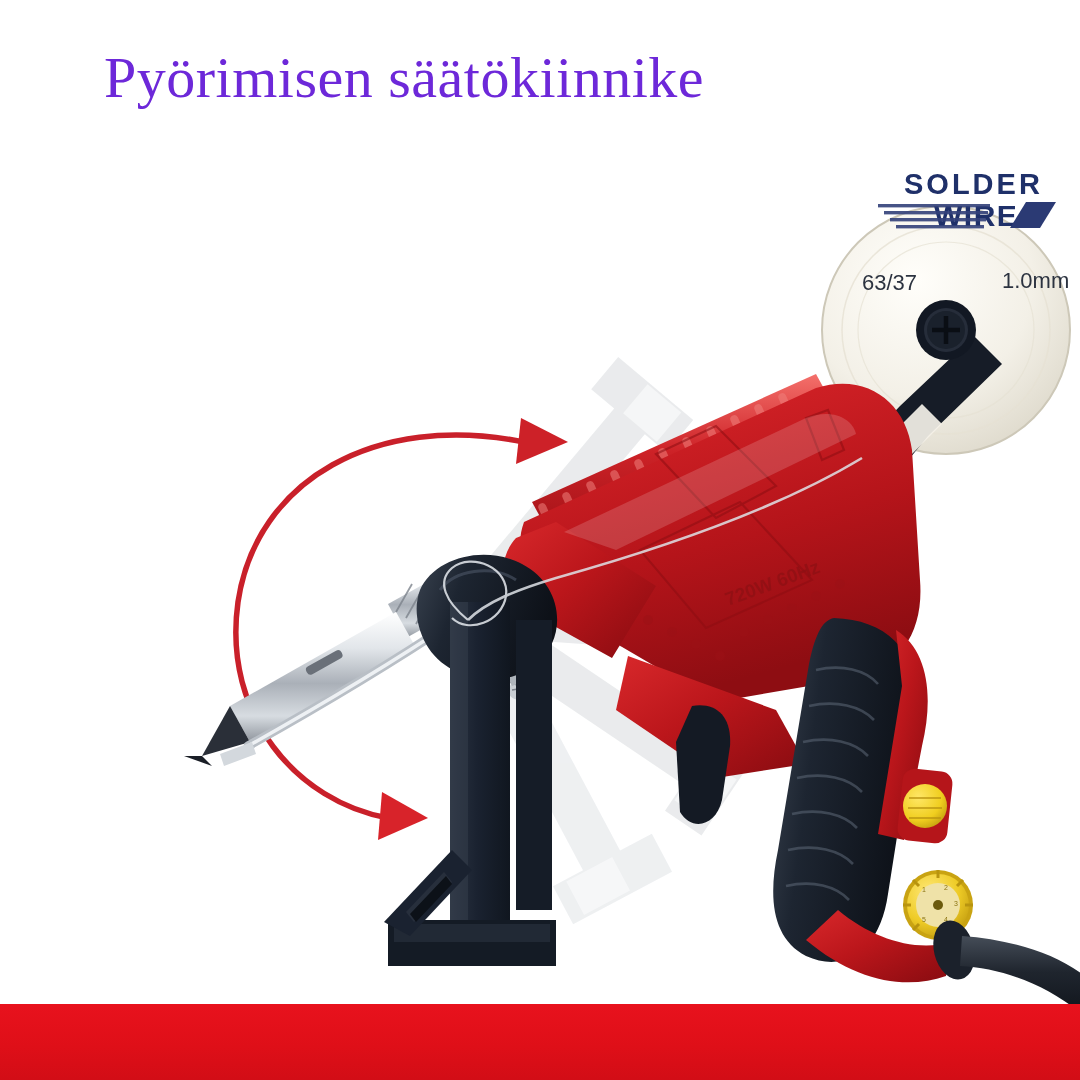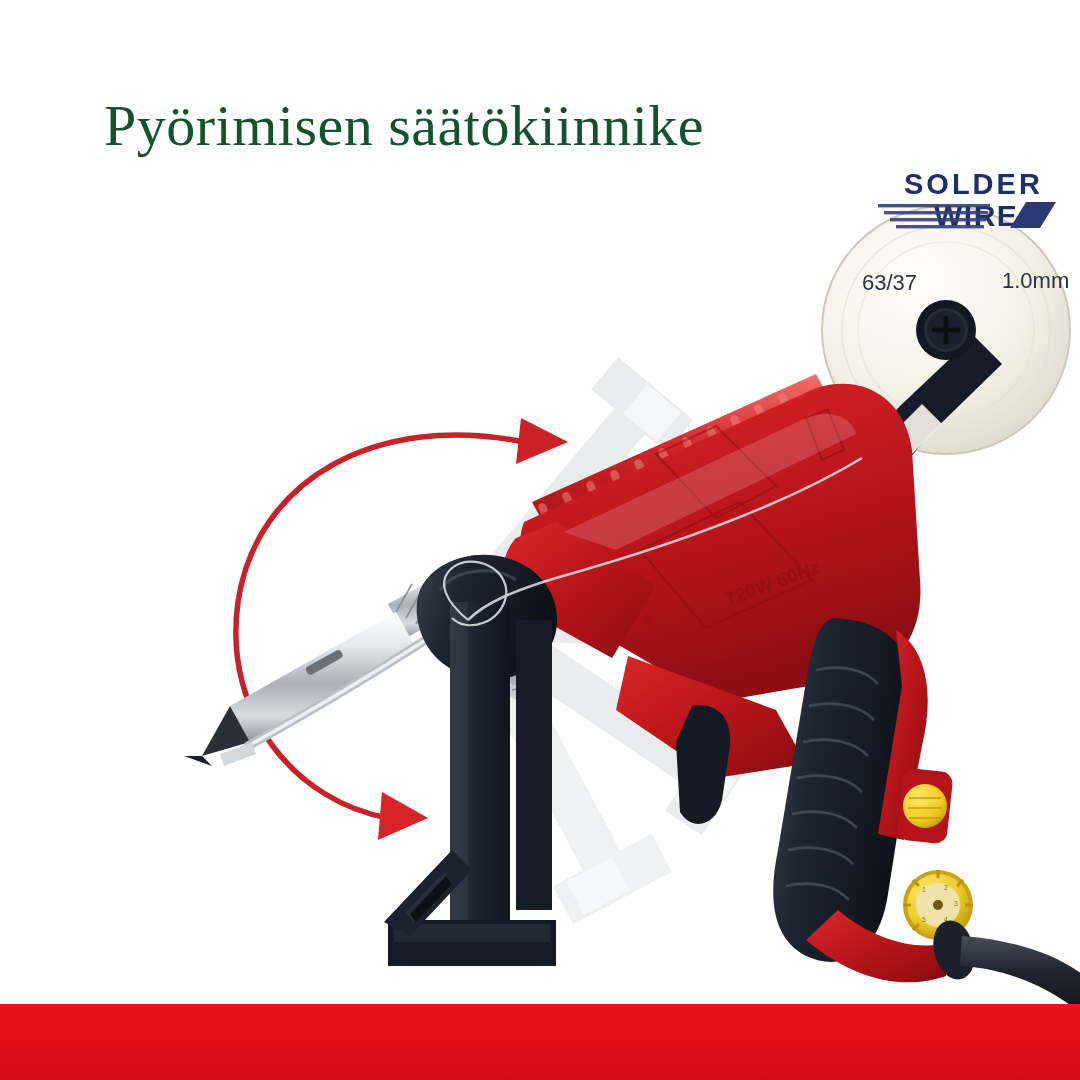--- a/index.html
+++ b/index.html
@@ -19,24 +19,23 @@
   }
 
   
   .headline{
     position:absolute;
     left:104px; top:48px;
     font-family:"Liberation Serif", serif;
     font-size:58px;
     line-height:1.05;
     letter-spacing:0.5px;
-    color:#14532d;
+    color:#6d28d9;
     white-space:nowrap;
     font-weight:400;
-    margin-top:48px;
   }
 
   
   .bottom-band{
     position:absolute;
     left:0; bottom:0;
     width:1080px; height:76px;
     background:linear-gradient(180deg,#e8121d 0%,#df0f18 55%,#d20d16 100%);
   }
 

